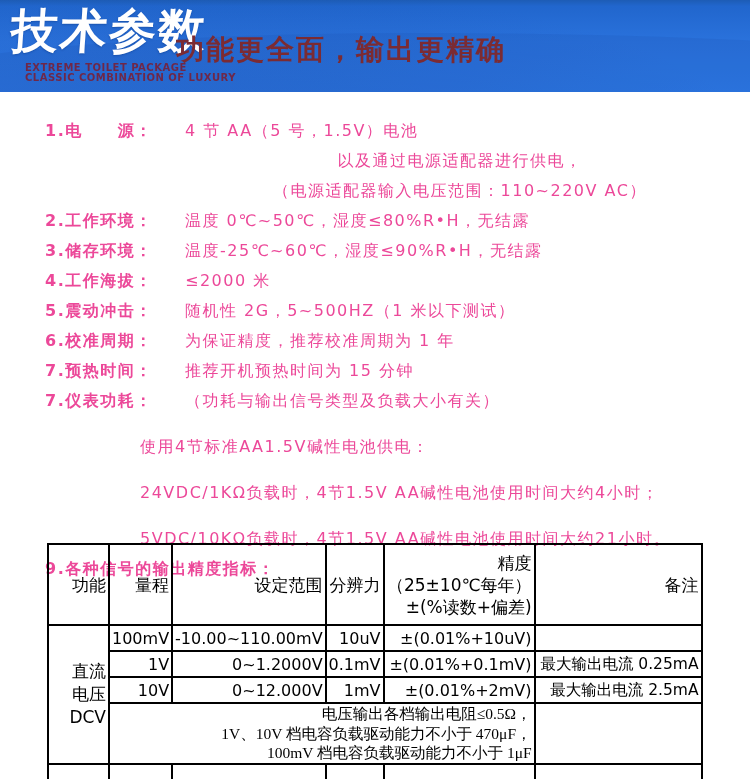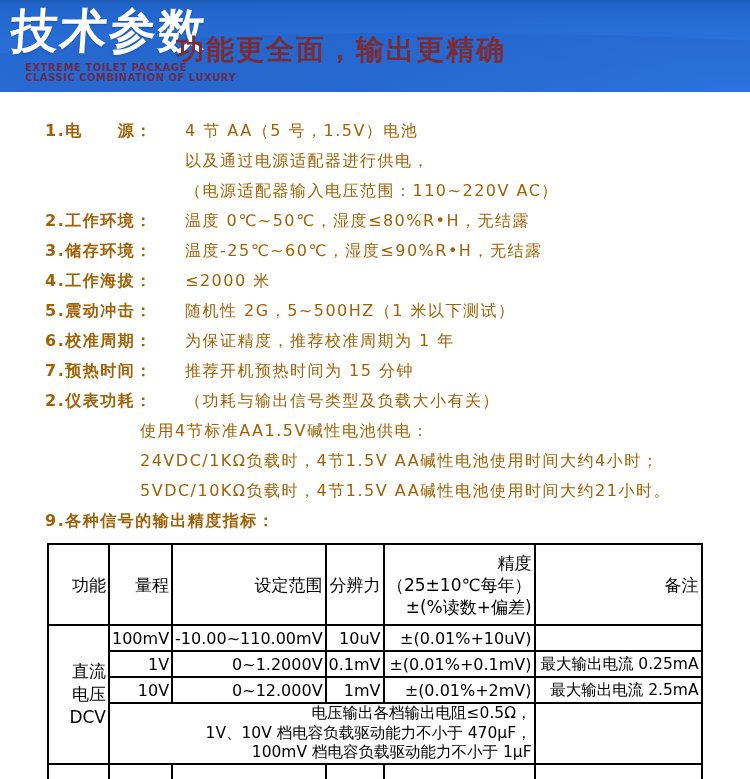--- a/index.html
+++ b/index.html
@@ -36,44 +36,44 @@
   }
   .banner-tagline {
     position:absolute; left:25px; top:63px;
     font-size:10px; line-height:9.5px; color:rgba(125,28,48,.85);
     letter-spacing:.5px; font-weight:bold;
   }
 
   
   .spec-list {
     position:absolute; left:45px; top:116px; width:690px;
-    font-size:16px; color:#a16207;
+    font-size:16px; color:#ec4899;
   }
   .spec-line {
     height:30px; line-height:30px; white-space:nowrap;
     letter-spacing:1.5px;
   }
   .spec-label { font-weight:bold; display:inline-block; min-width:140px; }
-  .spec-line.cont  { padding-left:140px; }
-  .spec-line.cont2 { padding-left:95px; }
+  .spec-line.cont  { padding-left:140px;text-align:center; }
+  .spec-line.cont2 { padding-left:95px;margin-top:16px; }
 
   
   .spec-table {
     position:absolute; left:47px; top:543px;
     border-collapse:collapse; table-layout:fixed;
     font-size:16px; color:#000;
   }
   .spec-table td, .spec-table th {
     border:2px solid #000; text-align:right; vertical-align:middle;
     padding:0 2px; overflow:hidden;
   }
   .spec-table th { font-weight:normal; font-size:17px; line-height:22px; }
   .row-header { height:81px; }
   .row-data   { height:26px; }
-  .row-merged { height:58px; }
+  .row-merged { height:58px;font-family:Liberation Serif, serif; }
   .row-cut    { height:30px; }
   .cell-func  { font-size:17px; line-height:23px; }
   .cell-func .func-latin { font-weight:normal; }
   .cell-merged {
     text-align:left; padding-left:6px; font-size:15.5px; line-height:19.5px;
   }
   .cell-note { text-align:left; padding-left:4px; font-size:15.5px; }
   .acc-line { display:block; }
 </style>
 </head>
@@ -113,21 +113,21 @@
     <div class="spec-line">
       <span class="spec-label">5.震动冲击：</span><span class="spec-value">随机性 2G，5~500HZ（1 米以下测试）</span>
     </div>
     <div class="spec-line">
       <span class="spec-label">6.校准周期：</span><span class="spec-value">为保证精度，推荐校准周期为 1 年</span>
     </div>
     <div class="spec-line">
       <span class="spec-label">7.预热时间：</span><span class="spec-value">推荐开机预热时间为 15 分钟</span>
     </div>
     <div class="spec-line">
-      <span class="spec-label">2.仪表功耗：</span><span class="spec-value">（功耗与输出信号类型及负载大小有关）</span>
+      <span class="spec-label">7.仪表功耗：</span><span class="spec-value">（功耗与输出信号类型及负载大小有关）</span>
     </div>
     <div class="spec-line cont2">
       <span class="spec-value">使用4节标准AA1.5V碱性电池供电：</span>
     </div>
     <div class="spec-line cont2">
       <span class="spec-value">24VDC/1KΩ负载时，4节1.5V AA碱性电池使用时间大约4小时；</span>
     </div>
     <div class="spec-line cont2">
       <span class="spec-value">5VDC/10KΩ负载时，4节1.5V AA碱性电池使用时间大约21小时。</span>
     </div>

